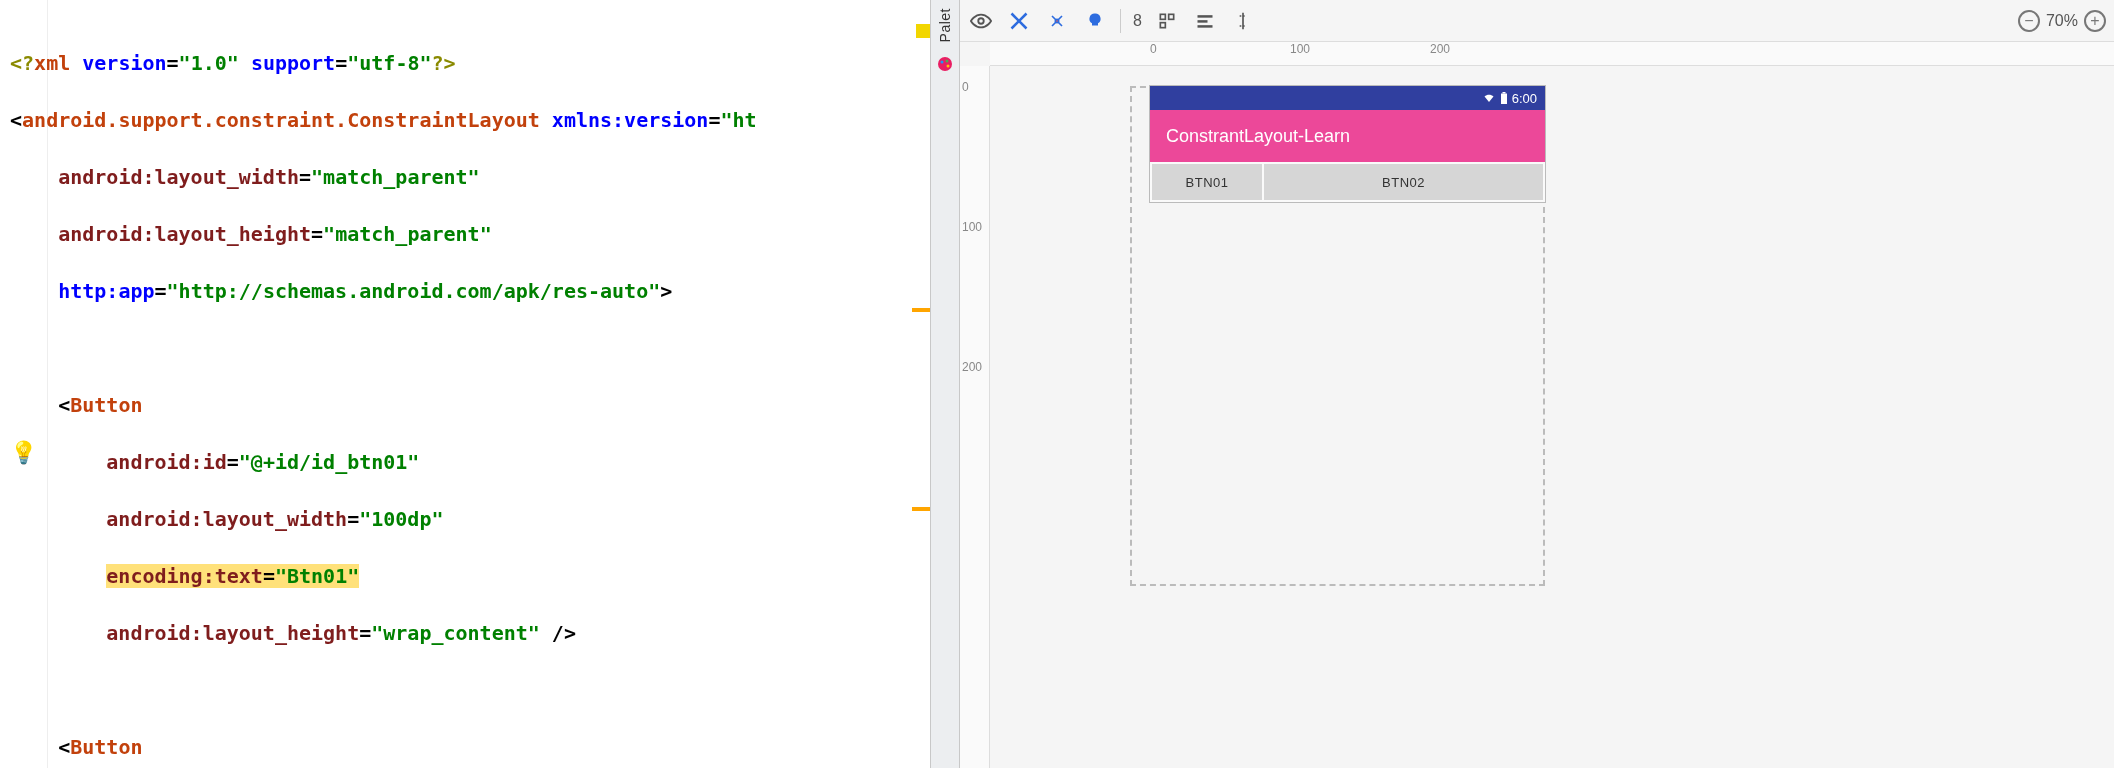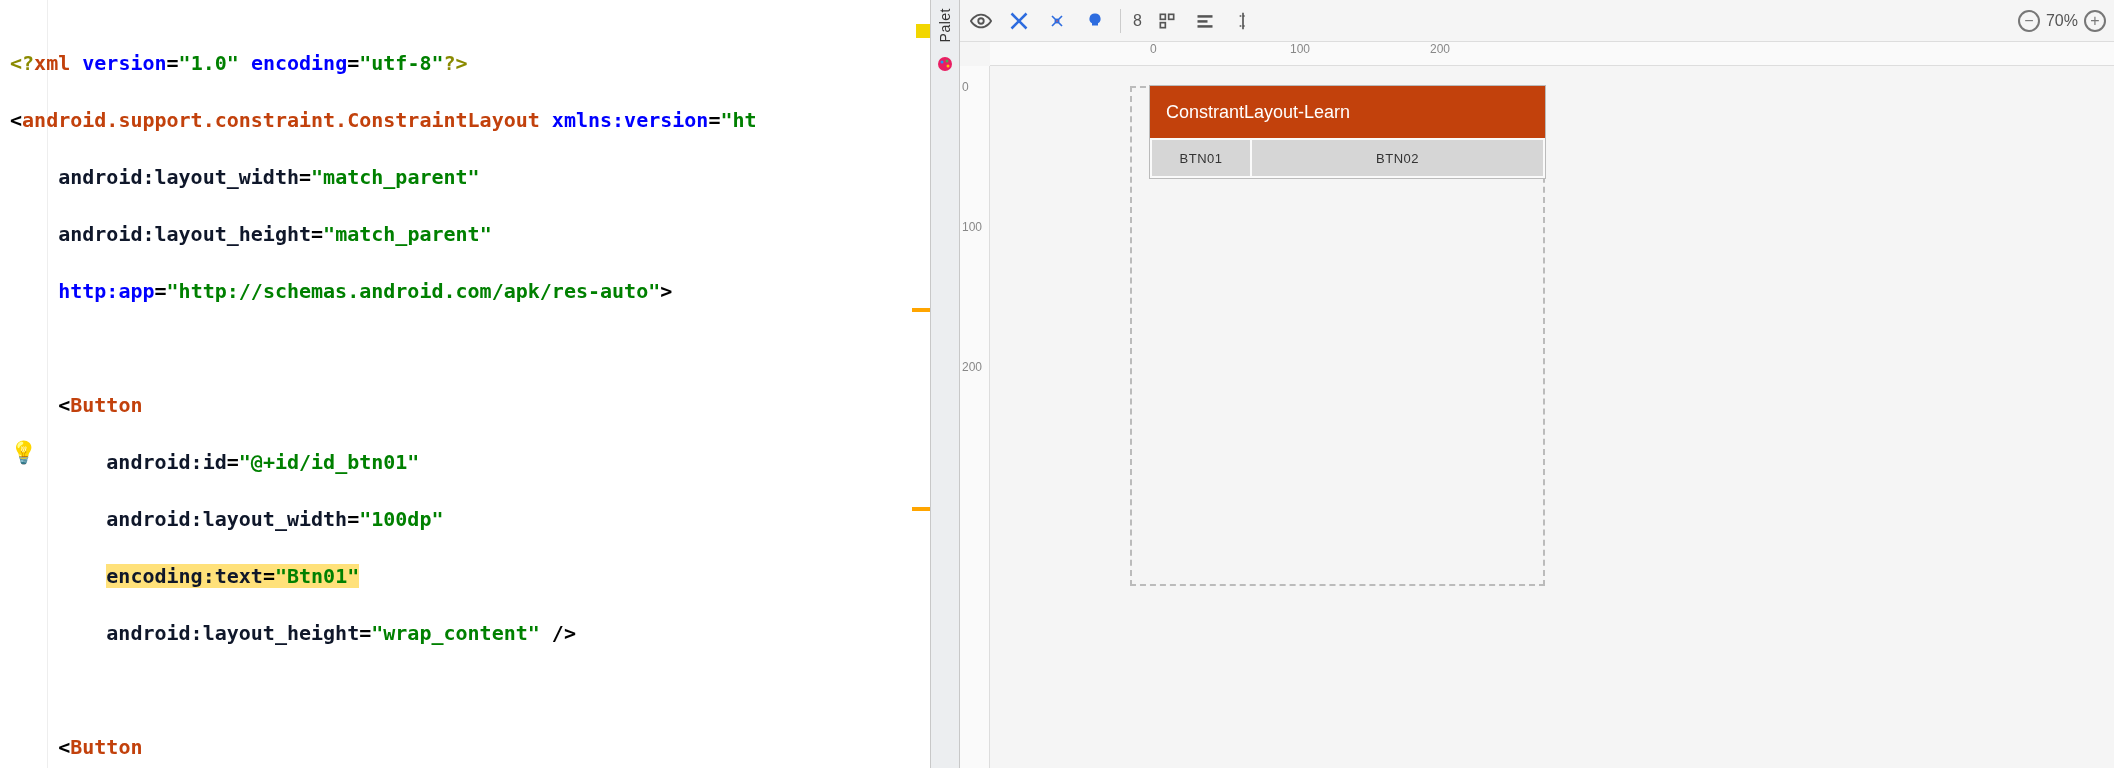--- a/index.html
+++ b/index.html
@@ -41,21 +41,21 @@
     right: 4px;
     white-space: pre;
     font-weight: bold;
     font-size: 20px;
     line-height: 28.5px;
     font-family: Menlo, Consolas, monospace;
   }
   .code .row { height: 28.5px; }
   .pi   { color: #8a8a00; }
   .tag  { color: #c2410c; }
-  .attr-ns { color: #0f172a; margin-top: 40px; }
+  .attr-ns { color: #7f1d1d; margin-top: 40px; }
   .attr    { color: #0000ff; }
   .str  { color: #008000; }
   .str-id { color: #008000; }
   .punc { color: #000; }
   .hl-yellow { background: #ffe17a; }
   .right-warn { position: absolute; right: 0; top: 24px; width: 14px; height: 14px; background: #f2d600; }
   .right-warn.w2 { top: 308px; background: #ffa500; width: 18px; height: 4px;}
   .right-warn.w3 { top: 507px; background: #ffa500; width: 18px; height: 4px;}
 
   
@@ -160,21 +160,21 @@
     color: #fff;
     display: flex;
     align-items: center;
     justify-content: flex-end;
     padding: 0 8px;
     font-size: 13px;
     gap: 4px;
   }
   .appbar {
     height: 52px;
-    background: #c2410c;
+    background: #ec4899;
     color: #fff;
     display: flex;
     align-items: center;
     padding: 0 16px;
     font-size: 18px;
   }
   .content {
     background: #fafafa;
     height: 40px;
     display: flex;
@@ -185,37 +185,37 @@
     background: #d6d6d6;
     color: #333;
     font-size: 13px;
     display: flex;
     align-items: center;
     justify-content: center;
     border: none;
     font-family: Arial, sans-serif;
     letter-spacing: 0.5px;
   }
-  .btn1 { width: 98px; }
+  .btn1 { width: 110px; }
   .btn2 { flex: 1; }
 
 </style>
 </head>
 <body>
 
 <div class="code-pane">
   <div class="gutter">
     <span class="bulb">💡</span>
   </div>
   <div class="right-warn"></div>
   <div class="right-warn w2"></div>
   <div class="right-warn w3"></div>
 
   <div class="code">
-<div class="row"><span class="pi">&lt;?</span><span class="tag">xml </span><span class="attr">version</span><span class="punc">=</span><span class="str">"1.0"</span><span> </span><span class="attr">encoding</span><span class="punc">=</span><span class="str">"utf-8"</span><span class="pi">?&gt;</span></div>
+<div class="row"><span class="pi">&lt;?</span><span class="tag">xml </span><span class="attr">version</span><span class="punc">=</span><span class="str">"1.0"</span><span> </span><span class="attr">support</span><span class="punc">=</span><span class="str">"utf-8"</span><span class="pi">?&gt;</span></div>
 <div class="row"><span class="punc">&lt;</span><span class="tag">android.support.constraint.ConstraintLayout </span><span class="attr">xmlns:version</span><span class="punc">=</span><span class="str">"ht</span></div>
 <div class="row"><span>    </span><span class="attr-ns">android:layout_width</span><span class="punc">=</span><span class="str">"match_parent"</span></div>
 <div class="row"><span>    </span><span class="attr-ns">android:layout_height</span><span class="punc">=</span><span class="str">"match_parent"</span></div>
 <div class="row"><span>    </span><span class="attr">http:app</span><span class="punc">=</span><span class="str">"http://schemas.android.com/apk/res-auto"</span><span class="punc">&gt;</span></div>
 <div class="row"></div>
 <div class="row"><span>    </span><span class="punc">&lt;</span><span class="tag">Button</span></div>
 <div class="row"><span>        </span><span class="attr-ns">android:id</span><span class="punc">=</span><span class="str-id">"@+id/id_btn01"</span></div>
 <div class="row"><span>        </span><span class="attr-ns">android:layout_width</span><span class="punc">=</span><span class="str">"100dp"</span></div>
 <div class="row"><span>        </span><span class="hl-yellow"><span class="attr-ns">encoding:text</span><span class="punc">=</span><span class="str">"Btn01"</span></span></div>
 <div class="row"><span>        </span><span class="attr-ns">android:layout_height</span><span class="punc">=</span><span class="str">"wrap_content"</span><span class="punc"> /&gt;</span></div>
@@ -303,20 +303,30 @@
   </div>
   <div class="v-ruler">
     <span class="tick" style="top:20px">0</span>
     <span class="tick" style="top:160px">100</span>
     <span class="tick" style="top:300px">200</span>
   </div>
 
   <div class="canvas">
     <div class="guides"></div>
     <div class="device">
+      <div class="statusbar">
+        <svg width="14" height="12" viewBox="0 0 24 24" fill="#fff">
+            <path d="M12 20l9-11c-5-5-13-5-18 0l9 11z"></path>
+          </svg>
+        <svg width="8" height="12" viewBox="0 0 10 16" fill="#fff">
+            <rect x="1" y="2" width="8" height="14"></rect>
+            <rect x="3" y="0" width="4" height="2"></rect>
+          </svg>
+        <span>6:00</span>
+      </div>
       <div class="appbar">
         <span>ConstrantLayout-Learn</span>
       </div>
       <div class="content">
         <button class="btn btn1">BTN01</button>
         <button class="btn btn2">BTN02</button>
       </div>
     </div>
   </div>
 

